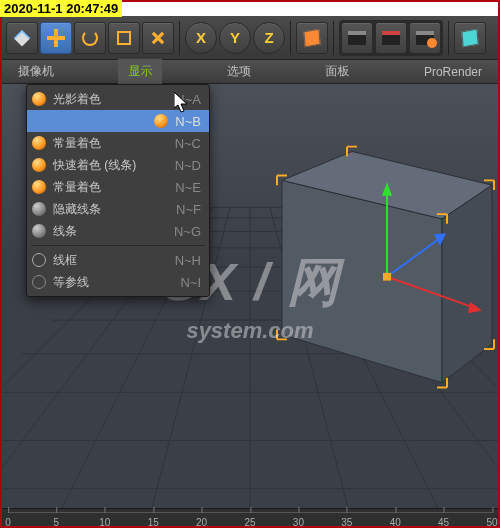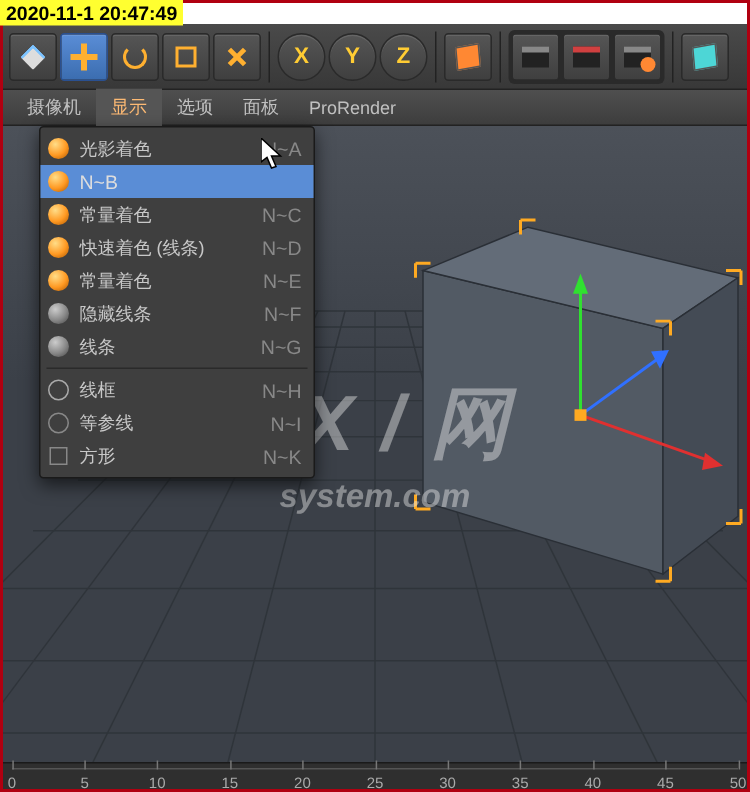--- a/index.html
+++ b/index.html
@@ -19,32 +19,32 @@
   .icon-rot { width:16px;height:16px;border:2px solid #ffb030;border-radius:50%;border-top-color:transparent; }
   .icon-scale { width:14px;height:14px;border:2px solid #ffb030; }
   .icon-cube { width:16px;height:16px;background:#888;border:1px solid #555;transform:skewY(-10deg) skewX(5deg);}
   .icon-cube.teal{background:#4dd6d6;}
   .icon-cube.orange{background:#ff8833;}
   .tbtn-group { display:flex; gap:2px; background:#2a2a2a; padding:2px; border-radius:4px; }
   .clap{width:18px;height:14px;background:#222;border-top:4px solid #888;position:relative;}
   .clap.red{border-top-color:#d04040;}
   .gear{position:absolute;right:-3px;bottom:-3px;width:10px;height:10px;border-radius:50%;background:#ff8833;}
 
-  .menubar { height:24px; background: linear-gradient(#4f4f4f,#3d3d3d); display:flex; align-items:center; padding:0 6px; border-bottom:1px solid #222; font-size:12px; }
+  .menubar { height:24px; background: linear-gradient(#4f4f4f,#3d3d3d); display:flex; align-items:center; padding:0 6px; border-bottom:1px solid #222; font-size:12px;justify-content:space-between; }
   .menubar-item { padding:4px 10px; cursor:pointer; color:#c0c0c0; }
-  .menubar-item.active { background:#555; color:#fdba74; }
+  .menubar-item.active { background:#555; color:#84cc16; }
 
   .viewport { position:absolute; top:68px; left:0; right:0; bottom:18px; background:#3b4048; overflow:hidden; }
   .grid-svg { position:absolute; top:0; left:0; width:100%; height:100%; }
   .watermark { position:absolute; top:50%; left:50%; transform:translate(-50%,-50%); color:rgba(230,230,230,0.45); font-family:Arial,sans-serif; font-weight:bold; font-style:italic; text-align:center; pointer-events:none; }
   .watermark .wm1{font-size:52px;letter-spacing:2px;} .watermark .wm2{font-size:22px;}
   .grad { position:absolute; top:0; left:0; right:0; height:40%; background:linear-gradient(#4c5159, transparent); }
 
   .dropdown { position:absolute; top:68px; left:24px; width:184px; background:#3f3f3f; border:1px solid #1a1a1a; border-radius:3px; box-shadow:0 4px 12px rgba(0,0,0,0.6); z-index:50; padding:3px 0; }
-  .dd-item { height:22px; display:flex; align-items:center; padding:0 8px 0 4px; gap:6px; cursor:pointer; color:#c8c8c8; }
+  .dd-item { height:22px; display:flex; align-items:center; padding:0 8px 0 4px; gap:6px; cursor:pointer; color:#c8c8c8;justify-content:flex-end; }
   .dd-item.highlight { background:#5a8dd6; color:#fff; }
   .dd-icon { width:16px; height:16px; flex-shrink:0; display:flex; align-items:center; justify-content:center; }
   .sphere { width:14px;height:14px;border-radius:50%;background:radial-gradient(circle at 35% 30%, #ffdd88, #ff9922 55%, #aa5500);}
   .sphere.faded{background:radial-gradient(circle at 35% 30%, #ccc, #888 55%, #444);}
   .sphere.wire{background:none;border:1px solid #aaa;border-radius:50%;}
   .circ{width:14px;height:14px;border:1px solid #888;border-radius:50%;}
   .square{width:12px;height:12px;border:1px solid #888;}
   .tri{width:0;height:0;border-left:6px solid transparent;border-right:6px solid transparent;border-bottom:11px solid #ff9922;}
   .dd-label { flex:1; white-space:nowrap; }
   .dd-shortcut { color:#888; font-size:13px; }
@@ -234,27 +234,20 @@
       <span class="dd-label">线框</span>
       <span class="dd-shortcut">N~H</span>
     </div>
     <div class="dd-item">
       <span class="dd-icon">
           <span class="circ"></span>
         </span>
       <span class="dd-label">等参线</span>
       <span class="dd-shortcut">N~I</span>
     </div>
-    <div class="dd-item">
-      <span class="dd-icon">
-          <span class="square"></span>
-        </span>
-      <span class="dd-label">方形</span>
-      <span class="dd-shortcut">N~K</span>
-    </div>
   </div>
 
   <svg class="cursor-img" width="20" height="24">
     <polygon points="0,0 0,16 4,13 7,20 10,19 7,12 13,12" fill="#fff" stroke="#000" stroke-width="1"></polygon>
   </svg>
 
   <div class="timeline">
     <div class="tl-track">
       <span class="tl-tick" style="left:0%">0</span>
       <span class="tl-tick" style="left:10%">5</span>

